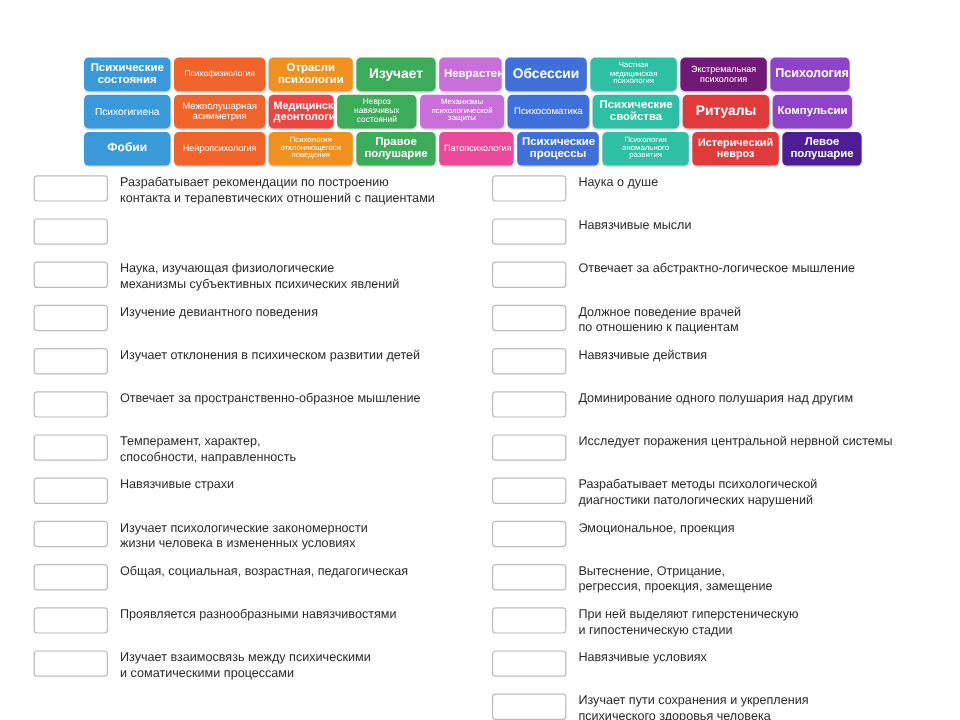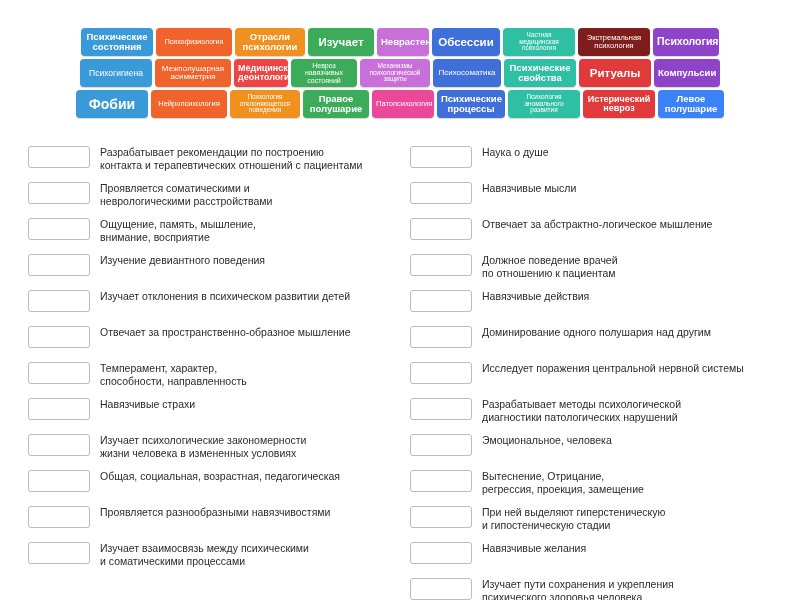--- a/index.html
+++ b/index.html
@@ -8,27 +8,26 @@
     width: 800px; height: 600px;
     background: #ffffff;
     font-family: "Liberation Sans", sans-serif;
     overflow: hidden;
   }
   #app { position: relative; width: 800px; height: 600px; }
 
   
   #tile-bank {
     position: absolute;
-    left: 70px; top: 28px;
+    left: 70px; top: 48px;
     width: 660px;
     display: flex;
     flex-wrap: wrap;
     gap: 3px 3px;
     align-content: flex-start;
-    justify-content: center;
   }
   .tile {
     height: 28px;
     border-radius: 4px;
     color: #ffffff;
     display: flex;
     align-items: center;
     justify-content: center;
     text-align: center;
     padding: 1px 4px;
@@ -96,21 +95,21 @@
         <span style="font-size: 9.5px; font-weight: 700; white-space: pre-line;">Неврастения</span>
       </div>
       <div class="tile" style="background: rgb(63, 111, 216); width: 68px;">
         <span style="font-size: 11.5px; font-weight: 700; white-space: pre-line;">Обсессии</span>
       </div>
       <div class="tile" style="background: rgb(46, 191, 165); width: 72px;">
         <span style="font-size: 6.5px; font-weight: 400; white-space: pre-line;">Частная
 медицинская
 психология</span>
       </div>
-      <div class="tile" style="background: #7f1d1d; width: 72px;">
+      <div class="tile" style="background: #701a75; width: 72px;">
         <span style="font-size: 7.5px; font-weight: 400; white-space: pre-line;">Экстремальная
 психология</span>
       </div>
       <div class="tile" style="background: rgb(142, 68, 201); width: 66px;">
         <span style="font-size: 10.5px; font-weight: 700; white-space: pre-line;">Психология</span>
       </div>
       <div class="tile" style="background: rgb(58, 154, 217); width: 72px;">
         <span style="font-size: 8.5px; font-weight: 400; white-space: pre-line;">Психогигиена</span>
       </div>
       <div class="tile" style="background: rgb(240, 99, 42); width: 76px;">
@@ -138,21 +137,21 @@
         <span style="font-size: 9.5px; font-weight: 700; white-space: pre-line;">Психические
 свойства</span>
       </div>
       <div class="tile" style="background: rgb(224, 58, 58); width: 72px;">
         <span style="font-size: 11.5px; font-weight: 700; white-space: pre-line;">Ритуалы</span>
       </div>
       <div class="tile" style="background: rgb(142, 68, 201); width: 66px;">
         <span style="font-size: 9.5px; font-weight: 700; white-space: pre-line;">Компульсии</span>
       </div>
       <div class="tile" style="background: rgb(58, 154, 217); width: 72px;">
-        <span style="font-size: 14px; font-weight: 700; white-space: pre-line;">Фобии</span>
+        <span style="font-size: 10px; font-weight: 700; white-space: pre-line;">Фобии</span>
       </div>
       <div class="tile" style="background: rgb(240, 99, 42); width: 76px;">
         <span style="font-size: 7.5px; font-weight: 400; white-space: pre-line;">Нейропсихология</span>
       </div>
       <div class="tile" style="background: rgb(240, 144, 31); width: 70px;">
         <span style="font-size: 6.5px; font-weight: 400; white-space: pre-line;">Психология
 отклоняющегося
 поведения</span>
       </div>
       <div class="tile" style="background: rgb(60, 171, 90); width: 66px;">
@@ -168,41 +167,39 @@
       </div>
       <div class="tile" style="background: rgb(46, 191, 165); width: 72px;">
         <span style="font-size: 6.5px; font-weight: 400; white-space: pre-line;">Психология
 аномального
 развития</span>
       </div>
       <div class="tile" style="background: rgb(224, 58, 58); width: 72px;">
         <span style="font-size: 9px; font-weight: 700; white-space: pre-line;">Истерический
 невроз</span>
       </div>
-      <div class="tile" style="background: #3b82f6; width: 66px;">
+      <div class="tile" style="background: #4c1d95; width: 66px;">
         <span style="font-size: 9.5px; font-weight: 700; white-space: pre-line;">Левое
 полушарие</span>
       </div>
     </div>
 
   <div class="col" id="col-left">
       <div class="row">
         <div class="dropzone"></div>
         <div class="answer-text">Разрабатывает рекомендации по построению
 контакта и терапевтических отношений с пациентами</div>
       </div>
       <div class="row">
         <div class="dropzone"></div>
-        <div class="answer-text">Проявляется соматическими и
-неврологическими расстройствами</div>
-      </div>
-      <div class="row">
-        <div class="dropzone"></div>
-        <div class="answer-text">Ощущение, память, мышление,
-внимание, восприятие</div>
+      </div>
+      <div class="row">
+        <div class="dropzone"></div>
+        <div class="answer-text">Наука, изучающая физиологические
+механизмы субъективных психических явлений</div>
       </div>
       <div class="row">
         <div class="dropzone"></div>
         <div class="answer-text">Изучение девиантного поведения</div>
       </div>
       <div class="row">
         <div class="dropzone"></div>
         <div class="answer-text">Изучает отклонения в психическом развитии детей</div>
       </div>
       <div class="row">
@@ -267,35 +264,35 @@
         <div class="dropzone"></div>
         <div class="answer-text">Исследует поражения центральной нервной системы</div>
       </div>
       <div class="row">
         <div class="dropzone"></div>
         <div class="answer-text">Разрабатывает методы психологической
 диагностики патологических нарушений</div>
       </div>
       <div class="row">
         <div class="dropzone"></div>
-        <div class="answer-text">Эмоциональное, человека</div>
+        <div class="answer-text">Эмоциональное, проекция</div>
       </div>
       <div class="row">
         <div class="dropzone"></div>
         <div class="answer-text">Вытеснение, Отрицание,
 регрессия, проекция, замещение</div>
       </div>
       <div class="row">
         <div class="dropzone"></div>
         <div class="answer-text">При ней выделяют гиперстеническую
 и гипостеническую стадии</div>
       </div>
       <div class="row">
         <div class="dropzone"></div>
-        <div class="answer-text">Навязчивые желания</div>
+        <div class="answer-text">Навязчивые условиях</div>
       </div>
       <div class="row">
         <div class="dropzone"></div>
         <div class="answer-text">Изучает пути сохранения и укрепления
 психического здоровья человека</div>
       </div>
     </div>
 
 </div>
 

